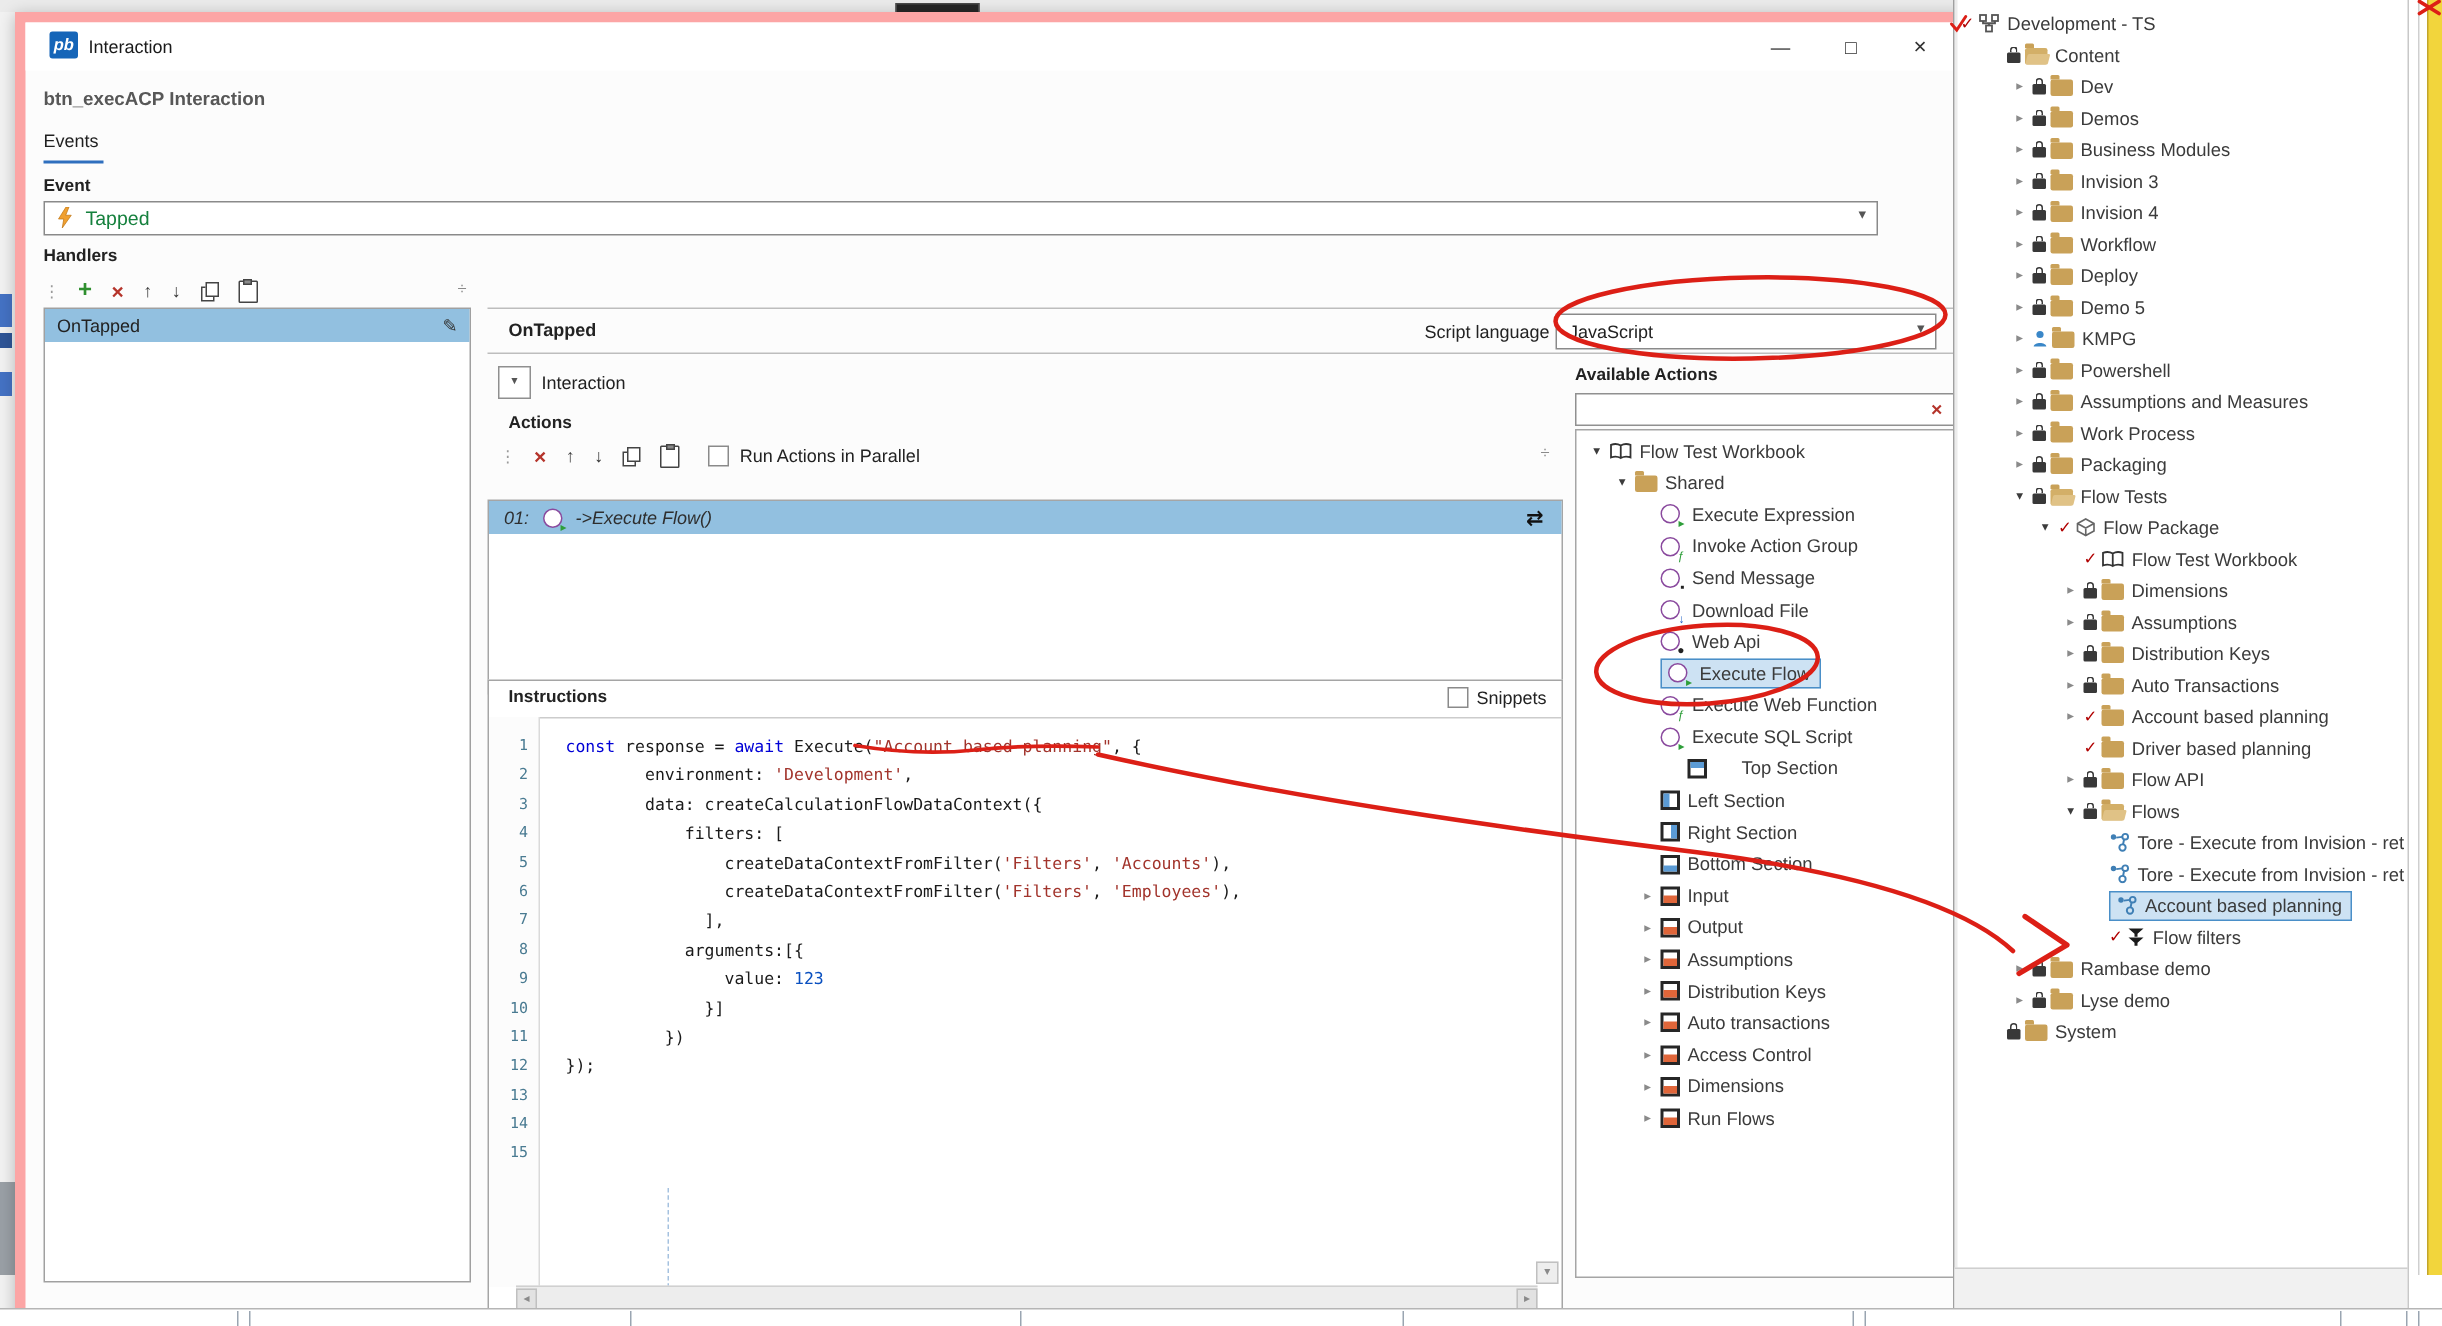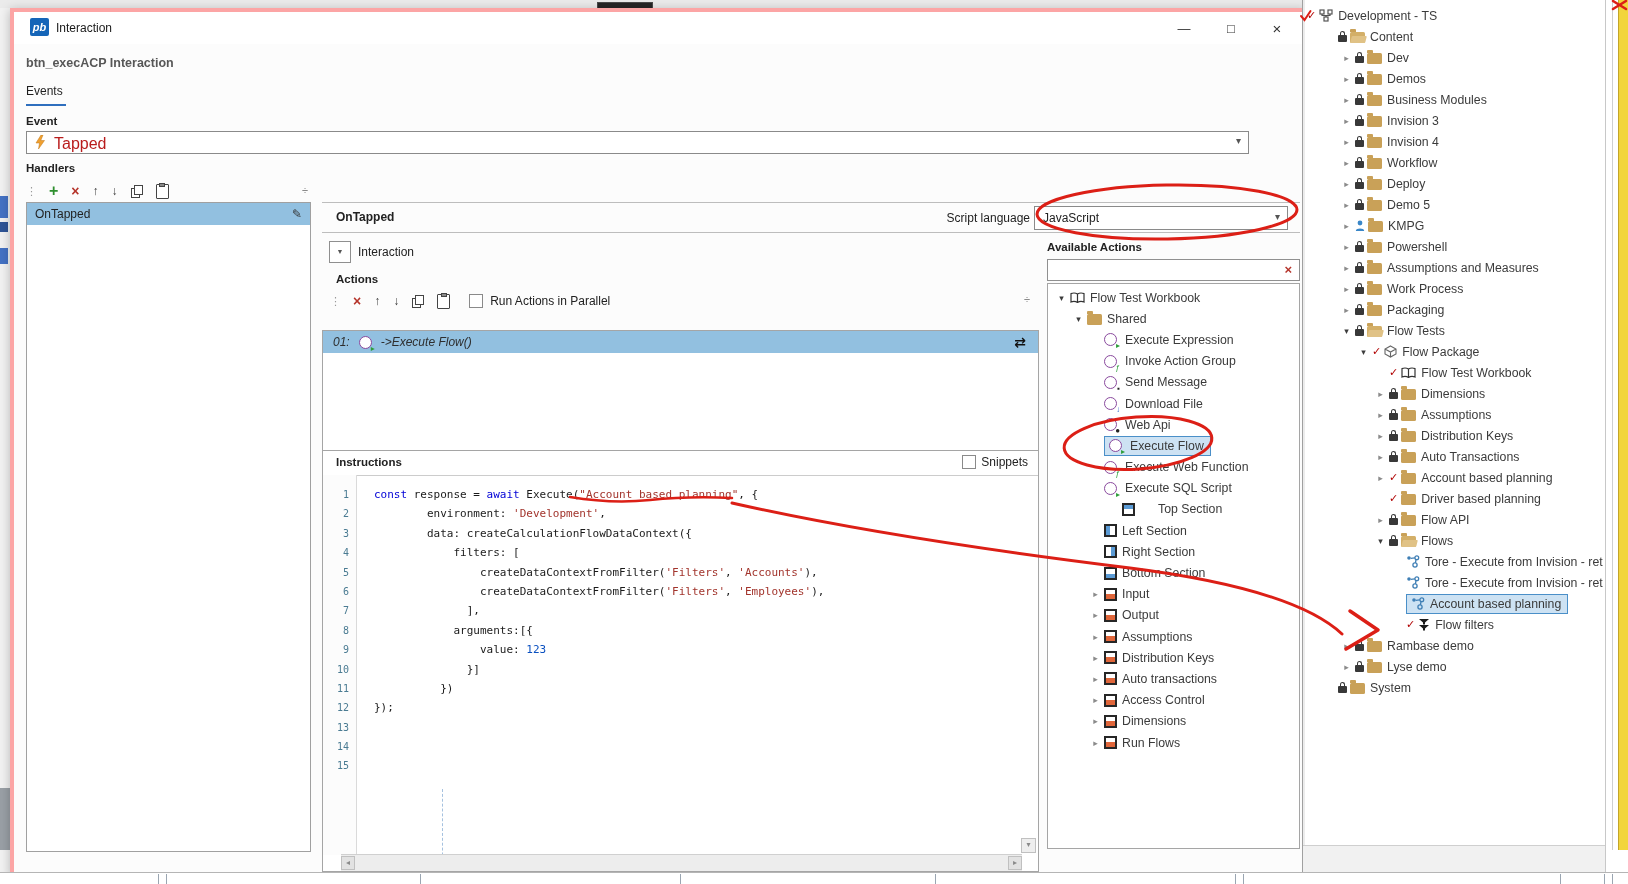--- a/index.html
+++ b/index.html
@@ -9,31 +9,31 @@
 
   
   .bg-top{left:0;top:0;width:1628px;height:8px;background:#ebebeb;}
   .bg-left{left:0;top:8px;width:10px;height:864px;background:#f2f2f2;}
   .bg-bottom{left:0;top:872px;width:1628px;height:12px;background:#fff;border-top:1px solid #b5b5b5;}
   .vline{position:absolute;top:1px;width:1px;height:11px;background:#9aa5b1;}
   #monitor{left:597px;top:2px;width:54px;height:24px;background:#262626;border:1px solid #4a4a4a;}
   .mline{position:absolute;left:12px;width:30px;height:2px;background:#9a9a9a;}
 
   
-  #win{left:10px;top:8px;width:1288px;height:860px;background:#fcfcfc;border:4px solid #fca5a5;box-shadow:0 2px 10px rgba(0,0,0,.25);}
+  #win{left:10px;top:8px;width:1288px;height:860px;background:#fcfcfc;border:7px solid #fca5a5;box-shadow:0 2px 10px rgba(0,0,0,.25);}
   .titlebar{position:absolute;left:0;top:0;right:0;height:32px;background:#fff;}
   .pb-logo{position:absolute;left:16px;top:6px;width:19px;height:18px;background:#1565b8;color:#fff;border-radius:2px;font-size:11px;font-weight:bold;font-style:italic;text-align:center;line-height:18px;}
   .win-title{position:absolute;left:42px;top:9px;font-size:12px;color:#1a1a1a;}
   .win-btn{position:absolute;top:6px;width:30px;height:22px;text-align:center;line-height:22px;font-size:13px;color:#333;}
   .heading{position:absolute;left:12px;top:44px;font-size:12.5px;font-weight:bold;color:#575757;}
   .tab{position:absolute;left:12px;top:72px;font-size:12px;color:#1f1f1f;}
   .tab-underline{position:absolute;left:12px;top:92px;width:40px;height:2px;background:var(--accent,#2f6fbe);}
   .lbl{position:absolute;font-size:11.5px;font-weight:bold;color:#222;}
   .event-combo{position:absolute;left:12px;top:119px;width:1221px;height:21px;background:#fff;border:1px solid #8a8a8a;}
-  .event-combo .val{position:absolute;left:27px;top:3px;font-size:16px;color:#b91c1c;}
+  .event-combo .val{position:absolute;left:27px;top:3px;font-size:13px;color:#15803d;}
   .caret{position:absolute;right:7px;top:3px;font-size:10px;color:#555;}
   .toolbar{position:absolute;height:20px;display:flex;align-items:center;gap:13px;}
   .tb-grip{color:#9a9a9a;font-size:11px;letter-spacing:-1px;}
   .tb-add{color:#2f8f2f;font-weight:bold;font-size:16px;line-height:14px;}
   .tb-del{color:#b5342b;font-weight:bold;font-size:14px;}
   .tb-arrow{color:#3a3a3a;font-weight:bold;font-size:12px;}
   .ic-copy{width:12px;height:13px;position:relative;display:inline-block;}
   .ic-copy::after{content:"";position:absolute;right:0;top:0;width:7px;height:8px;border:1.2px solid #444;background:#fff;}
   .ic-copy::before{content:"";position:absolute;left:0;bottom:0;width:7px;height:8px;border:1.2px solid #444;background:#fff;}
   .ic-paste{width:11px;height:13px;border:1.2px solid #444;border-radius:1px;position:relative;display:inline-block;background:#fff;}

